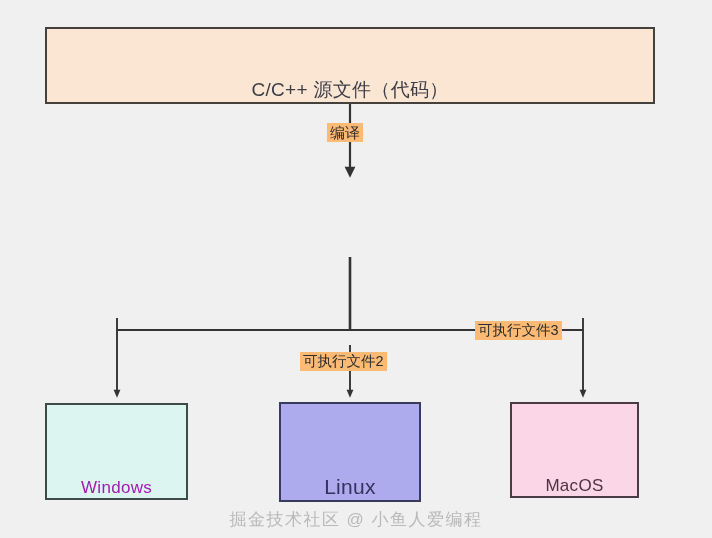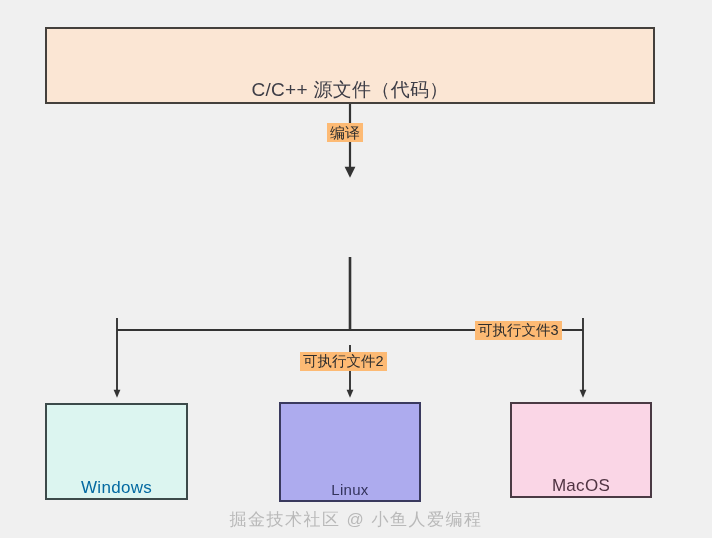--- a/index.html
+++ b/index.html
@@ -65,36 +65,36 @@
     color: #4a3a3c;
   }
   #node-windows {
     left: 45px;
     top: 403px;
     width: 143px;
     height: 97px;
     background: #dcf5f0;
     border-color: #3c4a4a;
     font-size: 17px;
-    color: #0369a1;
+    color: #a21caf;
   }
   #node-linux {
     left: 279px;
     top: 402px;
     width: 142px;
     height: 100px;
     background: #adabee;
     border-color: #3a3a5e;
-    font-size: 15px;
+    font-size: 21px;
     color: #33335c;
   }
   #node-macos {
     left: 510px;
     top: 402px;
-    width: 142px;
+    width: 129px;
     height: 96px;
     background: #fad6e6;
     border-color: #4a3a44;
     font-size: 17px;
     color: #4f3342;
   }
 
   
   .edge-label {
     position: absolute;

